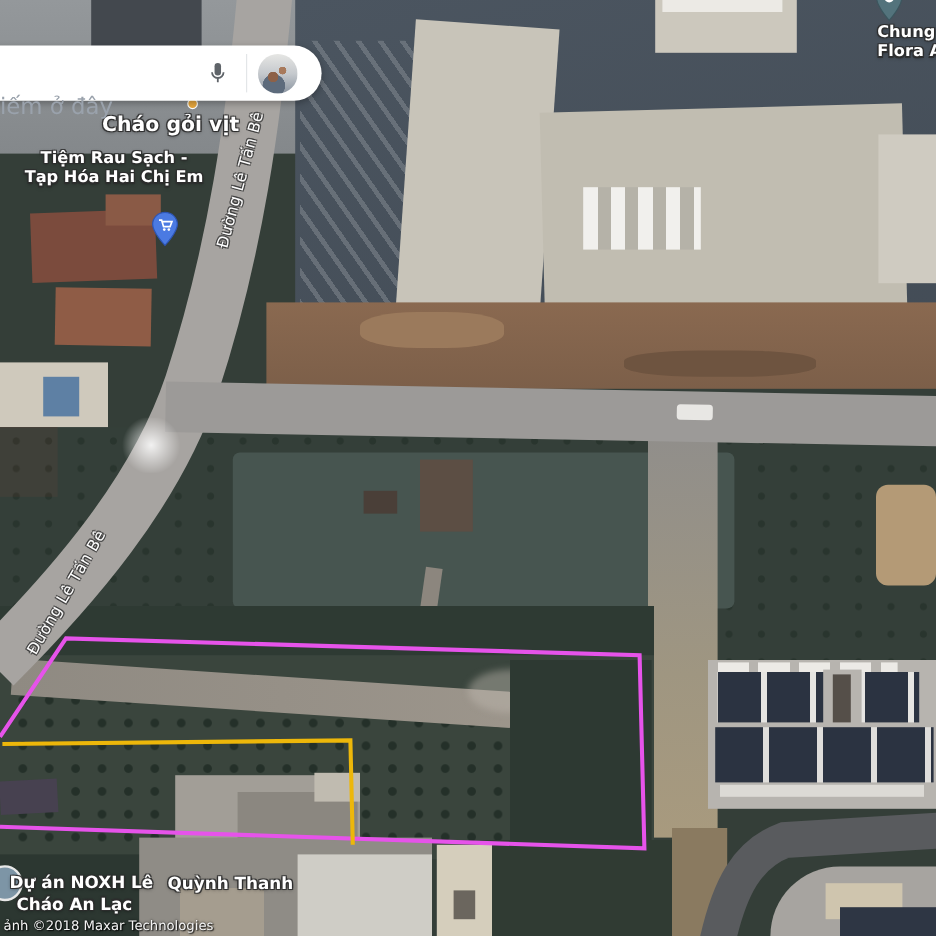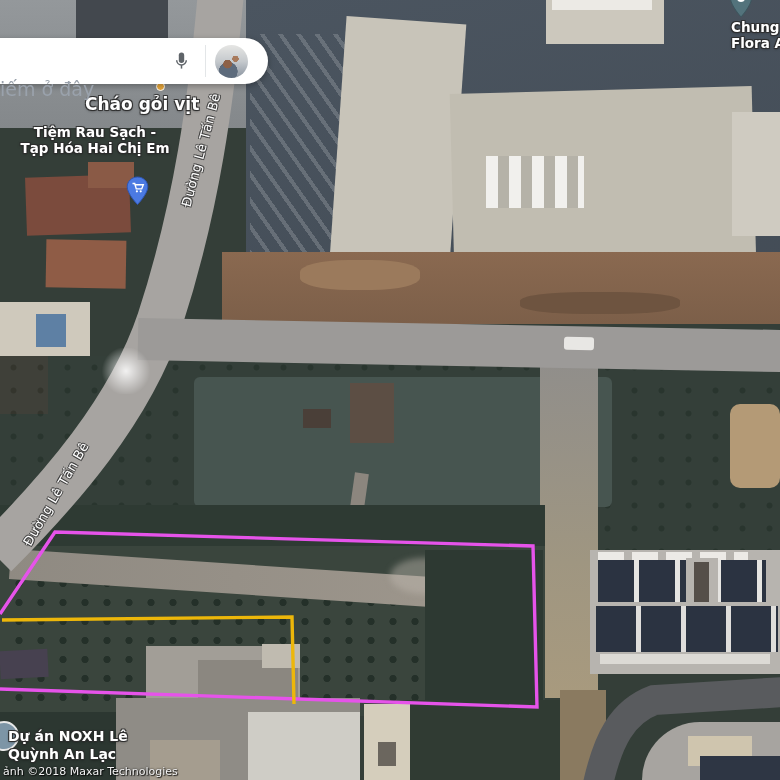--- a/index.html
+++ b/index.html
@@ -139,23 +139,24 @@
     <circle cx="12" cy="11" r="4" fill="#fff"></circle>
   </svg>
   <div class="lbl" style="left:731px;top:20px;font-size:13.5px;line-height:15.5px;font-weight:600;">
     <div>Chung c</div>
     <div>Flora Aka</div>
   </div>
 
   <div class="p" style="left:-11px;top:721px;width:26px;height:26px;border-radius:50%;background:#7d95a6;border:2.5px solid #e8e8e8;"></div>
   <div class="lbl" style="left:8px;top:727px;width:108px;text-align:center;font-size:14px;line-height:18px;">
     <div>Dự án NOXH Lê</div>
-    <div>Quỳnh An Lạc</div>
+    <div>Cháo An Lạc</div>
   </div>
   <div class="lbl" style="left:118px;top:728px;width:148px;text-align:center;font-size:14px;line-height:18px;">
+    <div>Quỳnh Thanh</div>
   </div>
 
   <div class="p" style="left:3px;top:765px;font-size:11px;color:#f4f4f4;text-shadow:0 0 2px rgba(0,0,0,.9),1px 1px 1px rgba(0,0,0,.8);">ảnh ©2018 Maxar Technologies</div>
 
   <div class="searchbar">
     <div class="searchtext">iếm ở đây</div>
     <svg class="p" style="left:210px;top:13px;" width="19" height="20" viewBox="0 0 19 20">
       <path d="M9.5 1.6 a2.7 2.7 0 0 1 2.7 2.7 v4.9 a2.7 2.7 0 0 1 -5.4 0 V4.3 A2.7 2.7 0 0 1 9.5 1.6 z" fill="#5f6469"></path>
       <path d="M4.7 9.2 a4.8 4.8 0 0 0 9.6 0" fill="none" stroke="#5f6469" stroke-width="1.5"></path>
       <line x1="9.5" y1="14" x2="9.5" y2="17.6" stroke="#5f6469" stroke-width="1.5"></line>

